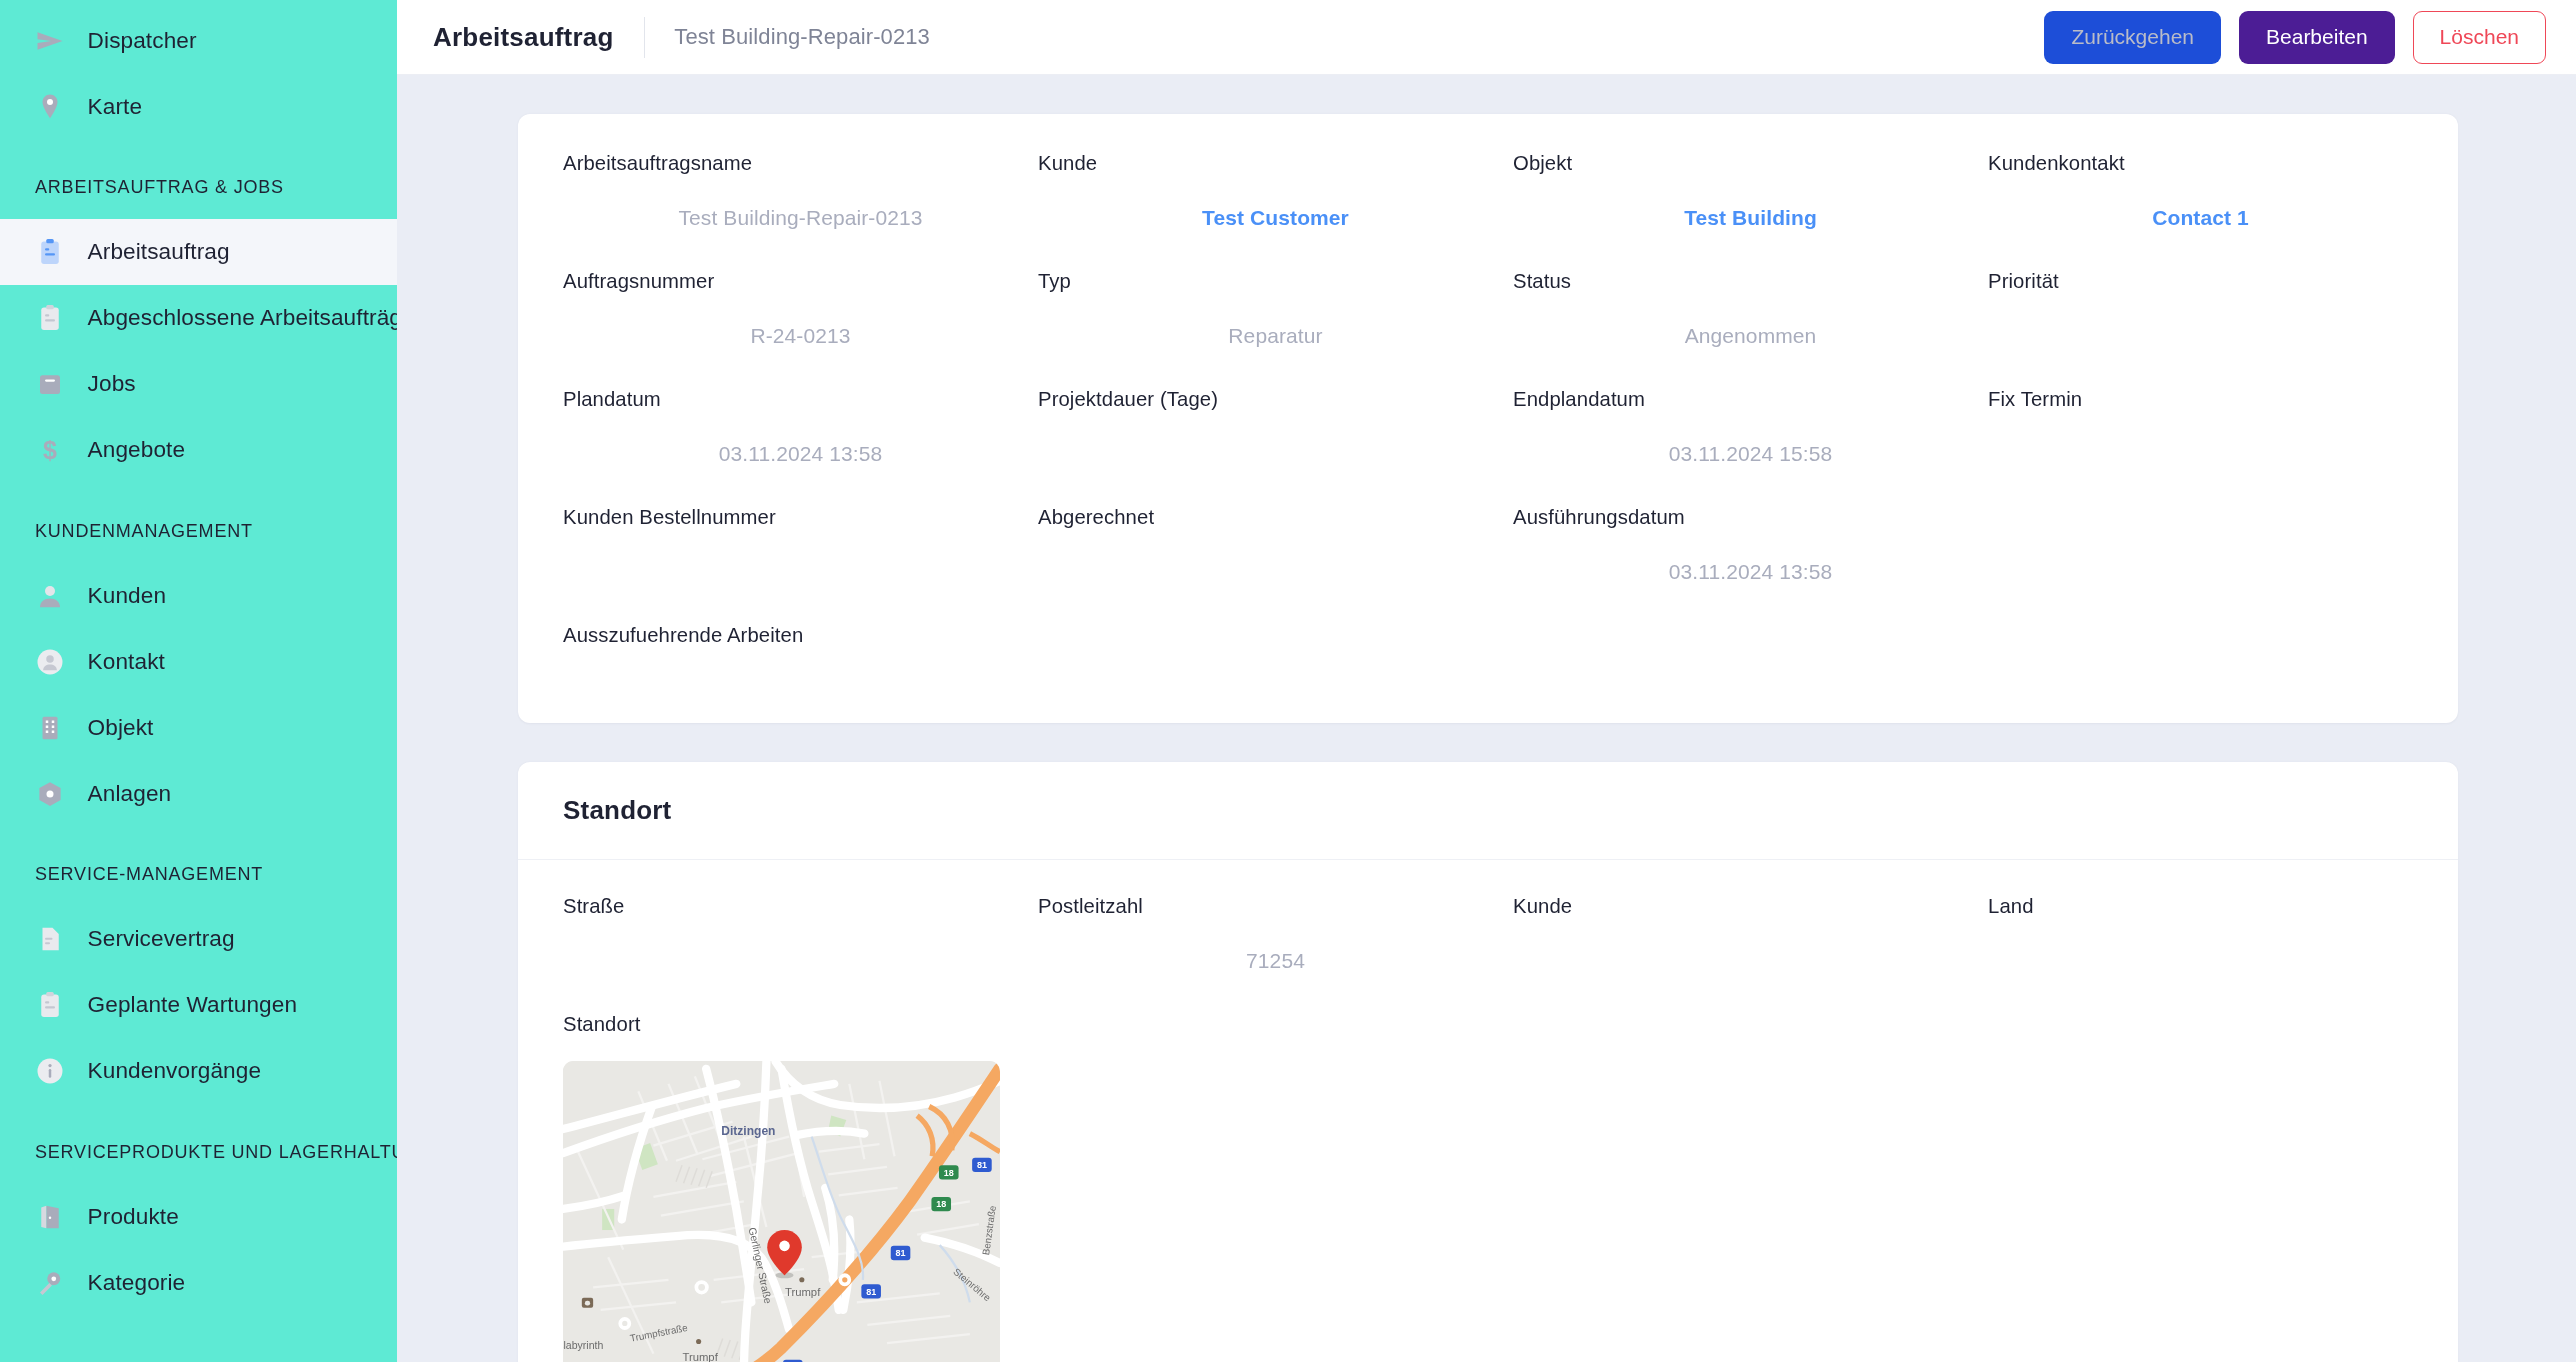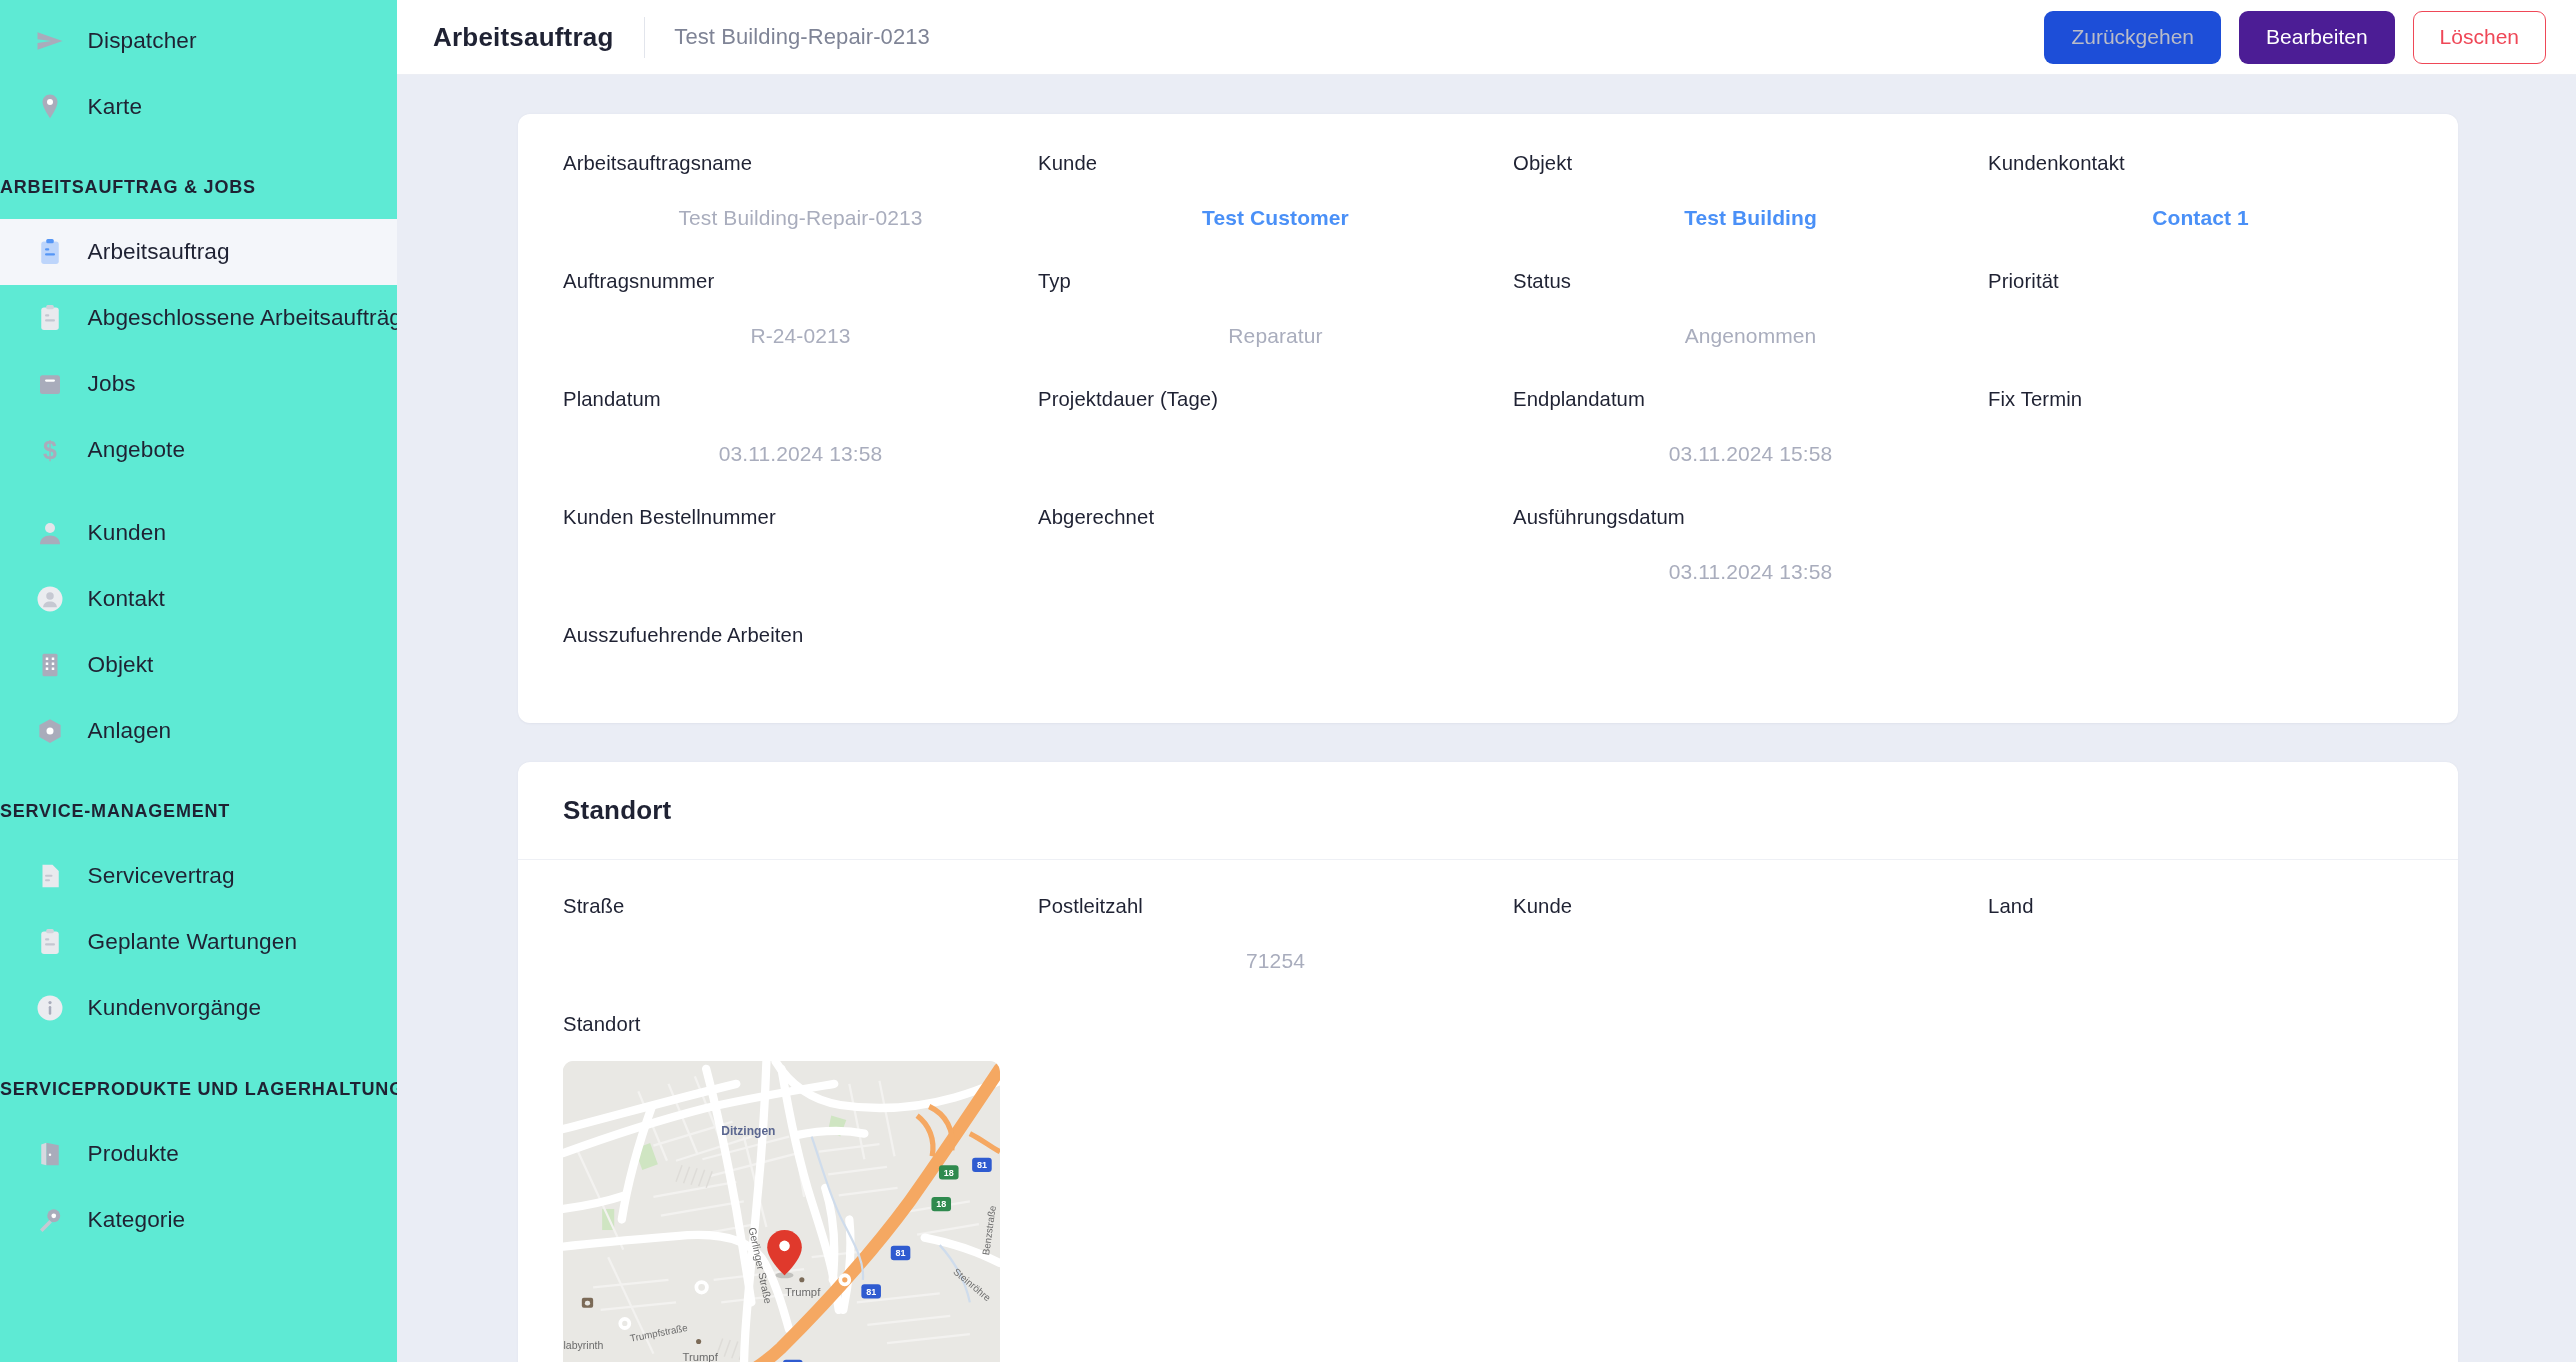--- a/index.html
+++ b/index.html
@@ -37,23 +37,24 @@
     letter-spacing: 0.1px;
   }
   .nav-icon {
     width: 30px; height: 30px;
     flex: 0 0 30px;
     display: flex; align-items: center; justify-content: center;
   }
   .nav-icon svg { display:block; }
   .section-title {
     font-size: 18px;
-    font-weight: bold;
+    font-weight: normal;
     color: #1f2233;
     letter-spacing: 0.8px;
+    padding-left: 35px;
     height: 63px;
     display: flex;
     align-items: center;
     white-space: nowrap;
   }
   .spacer-sm { height: 16.6px; }
   .spacer-xs { height: 7.5px; }
 
   
   .main {
@@ -241,20 +242,21 @@
       <span class="nav-icon">
         <svg width="30" height="30" viewBox="0 0 24 24">
           <text x="12" y="19" font-family="Liberation Sans, sans-serif" font-size="20" font-weight="bold" fill="#a9acbb" text-anchor="middle">$</text>
         </svg>
       </span>
       <span class="label">Angebote</span>
     </div>
 
     <div class="spacer-sm"></div>
 
+    <div class="section-title">KUNDENMANAGEMENT</div>
 
     <div class="nav-item">
       <span class="nav-icon">
         <svg width="30" height="30" viewBox="0 0 24 24">
           <circle cx="12" cy="8" r="4" fill="#e4e5ea"></circle>
           <path d="M4 21c0-4.4 3.6-7 8-7s8 2.6 8 7z" fill="#a9acbb"></path>
         </svg>
       </span>
       <span class="label">Kunden</span>
     </div>

